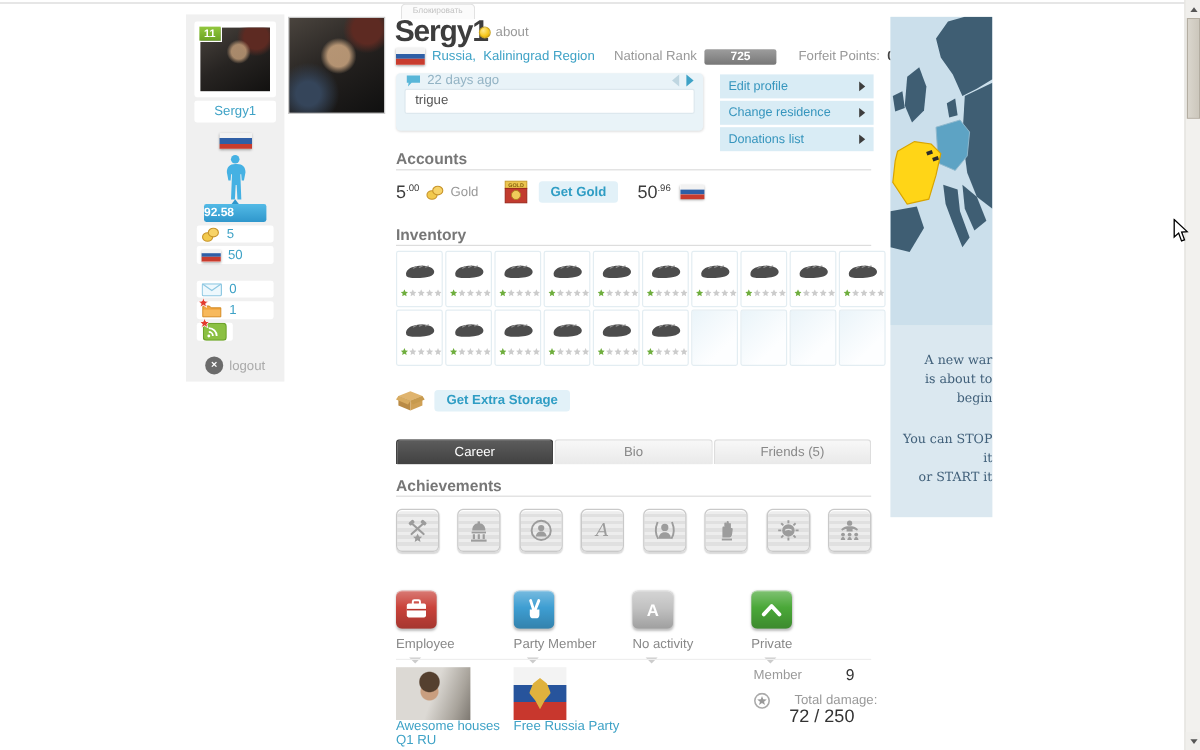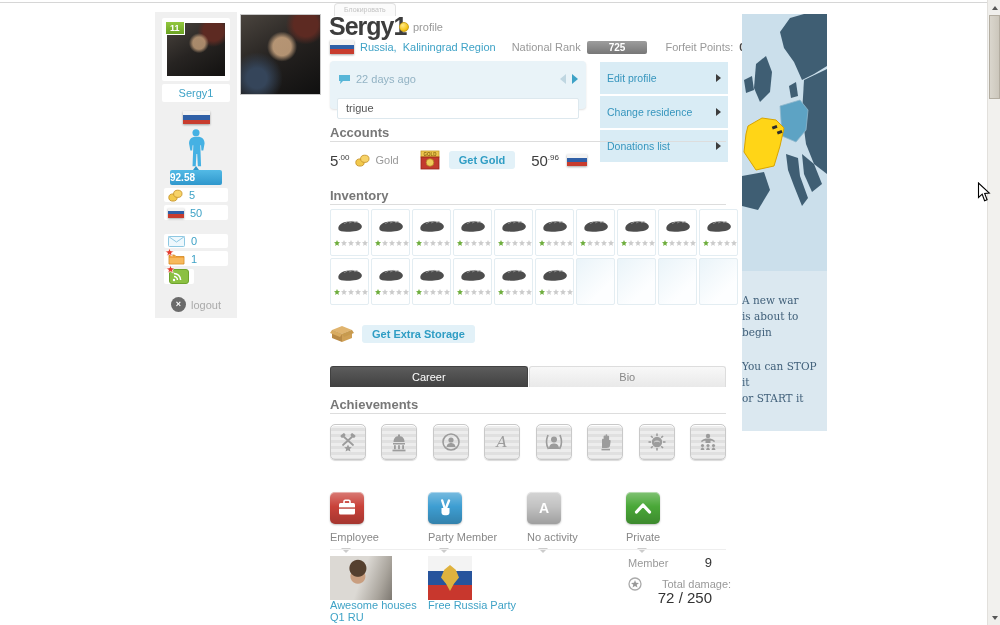--- a/index.html
+++ b/index.html
@@ -46,29 +46,29 @@
   .page-title{position:absolute;left:329px;top:12px;font-size:25px;font-weight:bold;color:#3d3d3d;letter-spacing:-1px}
   .online{position:absolute;left:399px;top:21px;display:flex;align-items:center;gap:4px}
   .online .dot{width:10px;height:10px;border-radius:50%;border:1px solid #c9a21d;background:radial-gradient(circle at 35% 30%,#ffe98a,#f6c81d 60%,#d79d00)}
   .meta-row{position:absolute;left:330px;top:39px;display:flex;align-items:center;gap:6px;height:16px}
   .meta-flag{width:24px;height:14px}
   .rank-badge{background:linear-gradient(#9d9d9d,#777);color:#fff;font-weight:bold;font-size:10px;padding:1px 22px;border-radius:2px}
   .bold-dark{color:#444;font-weight:bold}
 
   
   .shout{position:absolute;left:330px;top:61px;width:256px;height:48px;background:#e9f3f8;border-radius:4px;box-shadow:0 1px 2px rgba(0,0,0,.12)}
-  .shout-head{display:flex;align-items:center;gap:5px;padding:12px 8px;color:#93b3c4}
+  .shout-head{display:flex;align-items:center;gap:5px;padding:0 8px;color:#93b3c4}
   .shout-nav{margin-left:auto;display:flex;gap:6px;align-items:center}
   .tri-l{width:0;height:0;border-top:5px solid transparent;border-bottom:5px solid transparent;border-right:6px solid #bfd6e1;cursor:pointer}
   .tri-r{width:0;height:0;border-top:5px solid transparent;border-bottom:5px solid transparent;border-left:6px solid #3ea2c6;cursor:pointer}
   .shout-body{margin:1px 7px 0;background:#fff;border:1px solid #dde8ee;height:21px;line-height:19px;padding:0 8px;color:#555;border-radius:2px}
 
   
   .profile-menu{position:absolute;left:600px;top:62px;width:128px;display:flex;flex-direction:column;gap:2px}
-  .menu-item{height:32px;background:#d9ecf5;display:flex;justify-content:space-between;align-items:center;padding:0 7px;font-size:10.5px;color:#3695bd;cursor:pointer}
+  .menu-item{height:20px;background:#d9ecf5;display:flex;justify-content:space-between;align-items:center;padding:0 7px;font-size:10.5px;color:#3695bd;cursor:pointer}
   .menu-arrow{width:0;height:0;border-top:4px solid transparent;border-bottom:4px solid transparent;border-left:5px solid #3d3d3d}
 
   
   .sec-h{position:absolute;font-size:13px;color:#777}
   .hr{position:absolute;left:330px;width:396px;height:1px;background:#ddd}
 
   .accounts-row{position:absolute;left:330px;top:147px;display:flex;align-items:center;height:26px}
   .amount{font-size:15px;color:#3d3d3d}
   .amount sup{font-size:8px;color:#3d3d3d}
   .pill{background:#e2f1f8;padding:3px 10px;border-radius:3px;color:#2f9dc4;font-weight:bold;cursor:pointer}
@@ -100,21 +100,21 @@
   .party-img{position:absolute;left:428px;top:556px;width:44px;height:44px;cursor:pointer;background:linear-gradient(180deg,#f3f3f3 0 33%,#27549c 33% 66%,#c8372d 66%)}
   .party-img:after{content:"";position:absolute;left:13px;top:9px;width:18px;height:26px;background:#dfb23e;clip-path:polygon(50% 0,82% 18%,100% 48%,72% 72%,50% 100%,28% 72%,0 48%,18% 18%)}
   .party-link{position:absolute;left:428px;top:599px;color:#3ea2c6;cursor:pointer}
   .fights-label{position:absolute;left:628px;top:557px;color:#999}
   .fights-value{position:absolute;left:688px;top:555px;width:24px;text-align:right;font-size:13px;color:#333}
   .damage-row{position:absolute;left:628px;top:577px;display:flex;align-items:center;gap:20px;color:#999}
   .damage-value{position:absolute;left:630px;top:589px;width:82px;text-align:right;font-size:15px;color:#333}
 
   
   .banner{position:absolute;left:742px;top:14px;width:85px;height:417px;background:#dbe8f0;cursor:pointer}
-  .banner-text{position:absolute;width:100%;text-align:left;font-family:"DejaVu Serif",serif;font-size:10.5px;color:#41607a;line-height:16px}
+  .banner-text{position:absolute;width:100%;text-align:right;font-family:"DejaVu Serif",serif;font-size:10.5px;color:#41607a;line-height:16px}
 
   
   .scrollbar{position:absolute;right:0;top:0;width:13px;height:625px;background:#f2f1ee;border-left:1px solid #e2e0dc}
   .sb-btn{position:absolute;left:0;width:13px;height:15px;display:flex;align-items:center;justify-content:center;background:#f0efec;cursor:pointer}
   .sb-btn.up{top:0}.sb-btn.down{bottom:0}
   .tri-up{width:0;height:0;border-left:3px solid transparent;border-right:3px solid transparent;border-bottom:4px solid #555}
   .tri-down{width:0;height:0;border-left:3px solid transparent;border-right:3px solid transparent;border-top:4px solid #555}
   .sb-thumb{position:absolute;left:1px;top:15px;width:11px;height:84px;background:linear-gradient(90deg,#dad6cd,#ccc7bc);border:1px solid #b3ada1;cursor:grab}
   .cursor{position:absolute;left:977px;top:182px;pointer-events:none}
 </style>
@@ -195,21 +195,21 @@
     <span class="logout-x">×</span>
     <span>logout</span>
   </div>
 </aside>
 
 <div class="big-avatar"></div>
 <div class="block-tab">Блокировать</div>
 <h1 class="page-title">Sergy1</h1>
 <div class="online">
   <span class="dot"></span>
-  <span>profile</span>
+  <span>about</span>
 </div>
 <div class="meta-row">
   <span class="flag meta-flag">
       <i></i>
       <i></i>
       <i></i>
     </span>
   <a class="teal">Russia,</a>
   <a class="teal">Kaliningrad Region</a>
   <span style="margin-left:10px">National Rank</span>
@@ -660,20 +660,21 @@
       <path d="M22 6 L12 10 L12 18 L22 14 Z" fill="#cfa055"></path>
       <path d="M2 6 L0 9 L10 13 L12 10 Z" fill="#d8ab60"></path>
       <path d="M22 6 L24 9 L14 13 L12 10 Z" fill="#c79a4e"></path>
     </svg>
   <a class="pill">Get Extra Storage</a>
 </div>
 
 <div class="tabs">
   <div class="tab active">Career</div>
   <div class="tab">Bio</div>
+  <div class="tab">Friends (5)</div>
 </div>
 
 <h2 class="sec-h" style="left:330px;top:397px">Achievements</h2>
 <div class="hr" style="top:413px"></div>
 <div class="ach-row">
   <div class="ach">
     <svg width="20" height="20" viewBox="0 0 20 20">
         <g stroke="#9c9c9c" stroke-width="1.8" stroke-linecap="round">
           <path d="M5 4 L15 13"></path>
           <path d="M15 4 L5 13"></path>

